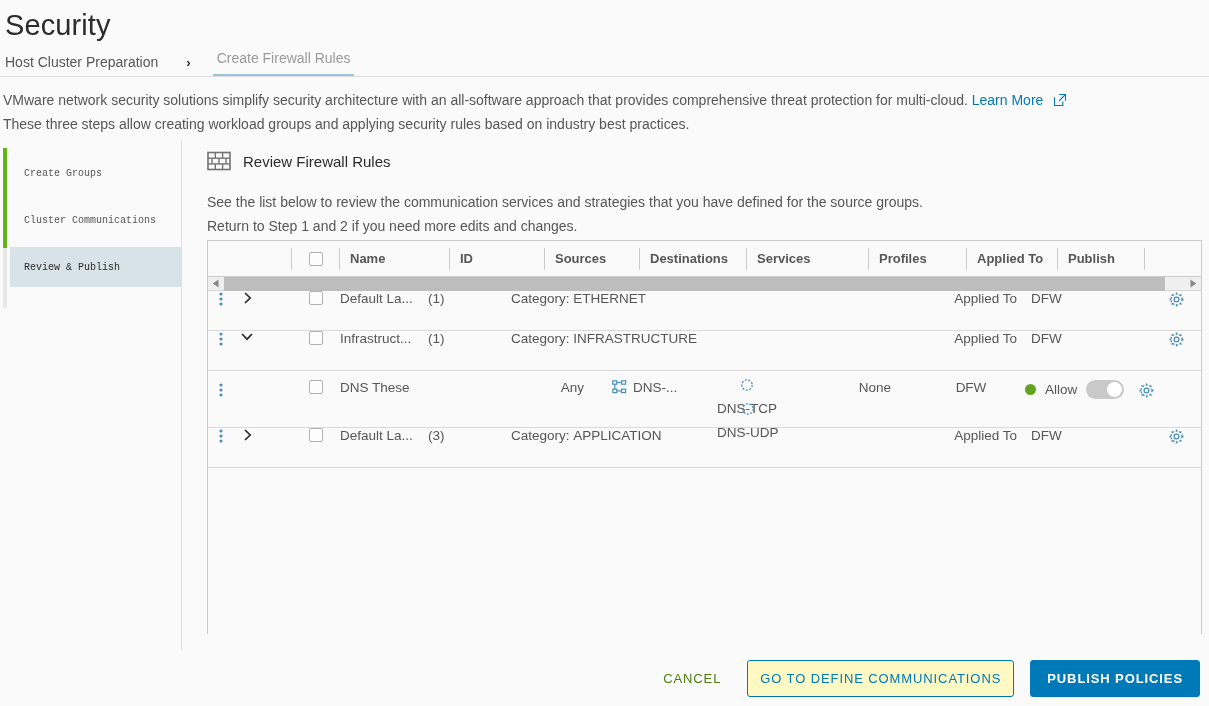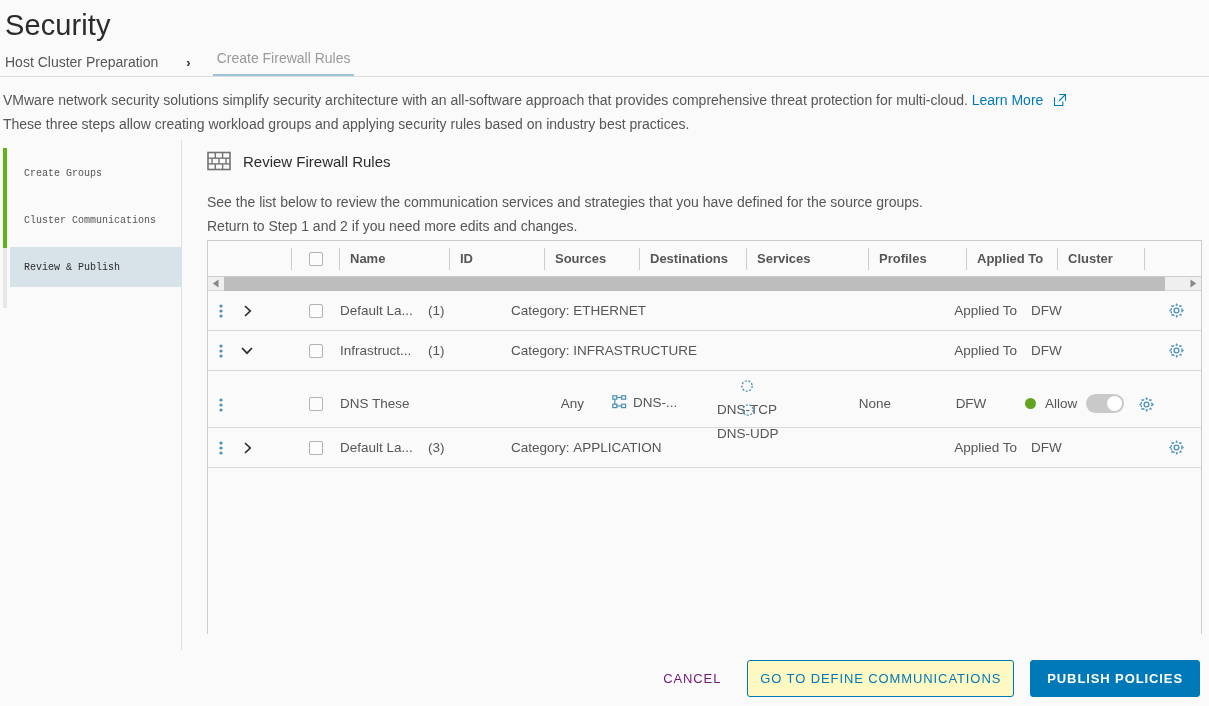--- a/index.html
+++ b/index.html
@@ -123,21 +123,21 @@
   }
   .hs-arrow { width: 16px; height: 14px; display: flex; align-items: center; justify-content: center; cursor: pointer;}
   .hs-track { flex: 1; height: 14px; position: relative; }
   .hs-thumb {
     position: absolute; left: 0; top: 0;
     width: 941px; height: 14px; background: #bdbdbd;
   }
 
   .tbody { background: #fafafa; }
   .trow {
-    display: flex; align-items: center;
+    display: flex; align-items: flex-start;
     border-bottom: 1px solid #d9d9d9;
     min-height: 40px; position: relative;
   }
   .trow.tall { min-height: 57px; }
   .cell { display: flex; align-items: center; font-size: 13.5px; color: #565656; }
   .cell.top { align-items: flex-start; padding-top: 9px; }
 
   .kebab { width: 26px; justify-content: center; cursor: pointer; }
   .kebab svg { display: block; }
   .chev { width: 26px; justify-content: center; cursor: pointer; }
@@ -183,21 +183,21 @@
     background: #fafafa;
     display: flex; align-items: center; justify-content: flex-end;
     gap: 16px; padding-right: 9px;
   }
   .btn {
     font-family: "Liberation Sans", sans-serif;
     font-size: 13px; letter-spacing: .9px;
     cursor: pointer; white-space: nowrap;
   }
   .btn-link {
-    background: transparent; border: none; color: #701a75;
+    background: transparent; border: none; color: #4d7c0f;
     padding: 6px 10px;
   }
   .btn-outline {
     background: #fef9c3; border: 1px solid #0079b8; color: #0079b8;
     border-radius: 3px; padding: 10px 12px;
   }
   .btn-solid {
     background: #0079b8; border: 1px solid #0079b8; color: #ffffff;
     border-radius: 3px; padding: 10px 16px; font-weight: bold;
   }
@@ -274,21 +274,21 @@
           <div class="th" style="width:48px;justify-content:center;padding-left:0;">
             <span class="cbx"></span>
           </div>
           <div class="th" style="width:110px;">Name</div>
           <div class="th" style="width:95px;">ID</div>
           <div class="th" style="width:95px;">Sources</div>
           <div class="th" style="width:107px;">Destinations</div>
           <div class="th" style="width:122px;">Services</div>
           <div class="th" style="width:98px;">Profiles</div>
           <div class="th" style="width:91px;">Applied To</div>
-          <div class="th last" style="width:87px;">Cluster</div>
+          <div class="th last" style="width:87px;">Publish</div>
           <div class="th" style="width:55px;border-right:none;"></div>
         </div>
 
         <div class="hscroll">
           <div class="hs-arrow">
             <svg width="8" height="9" viewBox="0 0 8 9">
                 <polygon points="6.5,0.5 6.5,8.5 0.8,4.5" fill="#888"></polygon>
               </svg>
           </div>
           <div class="hs-track">

